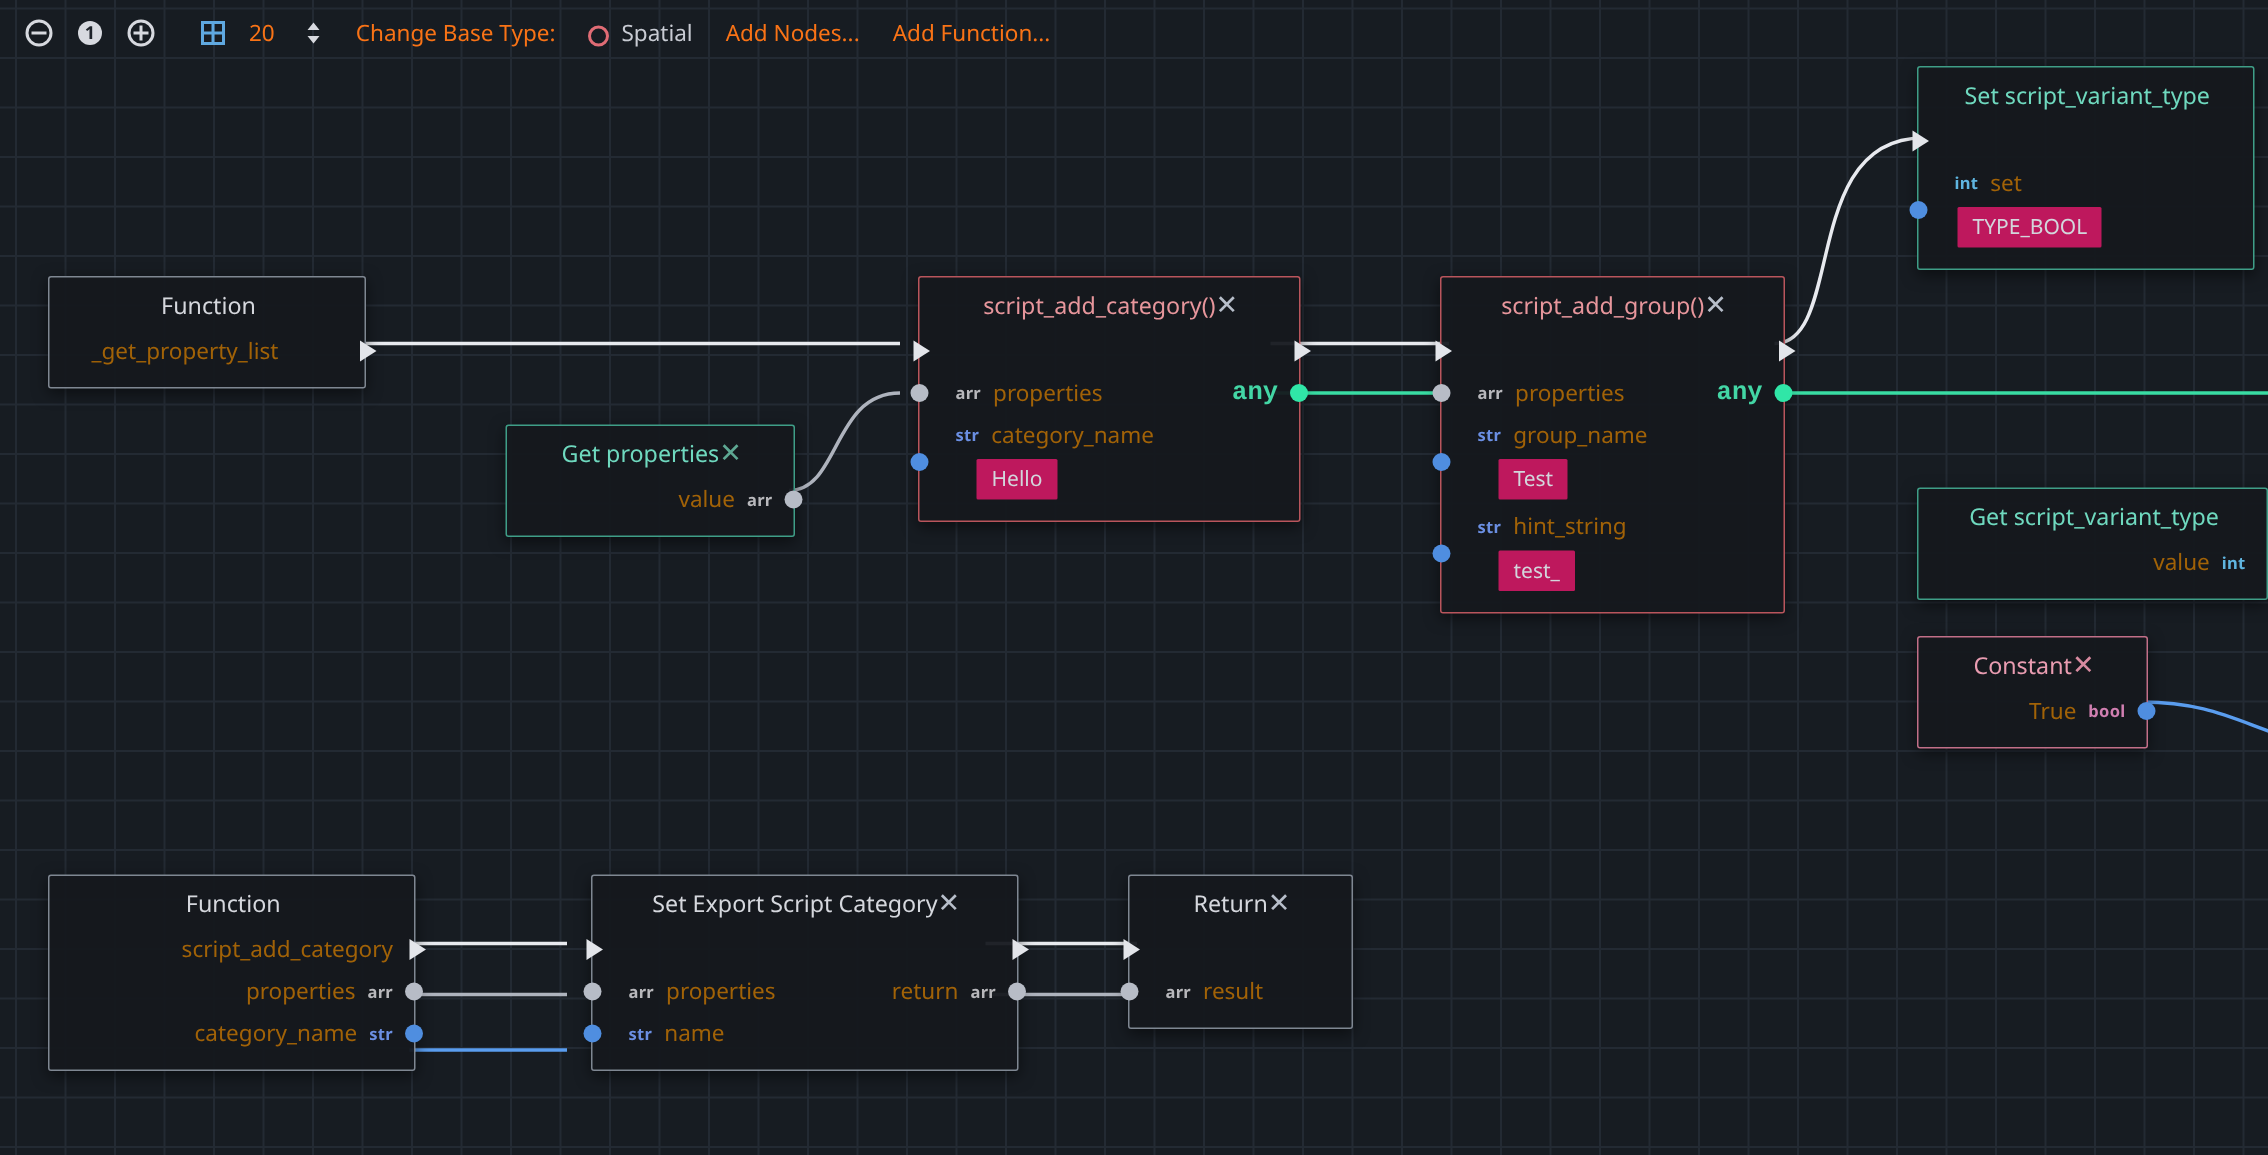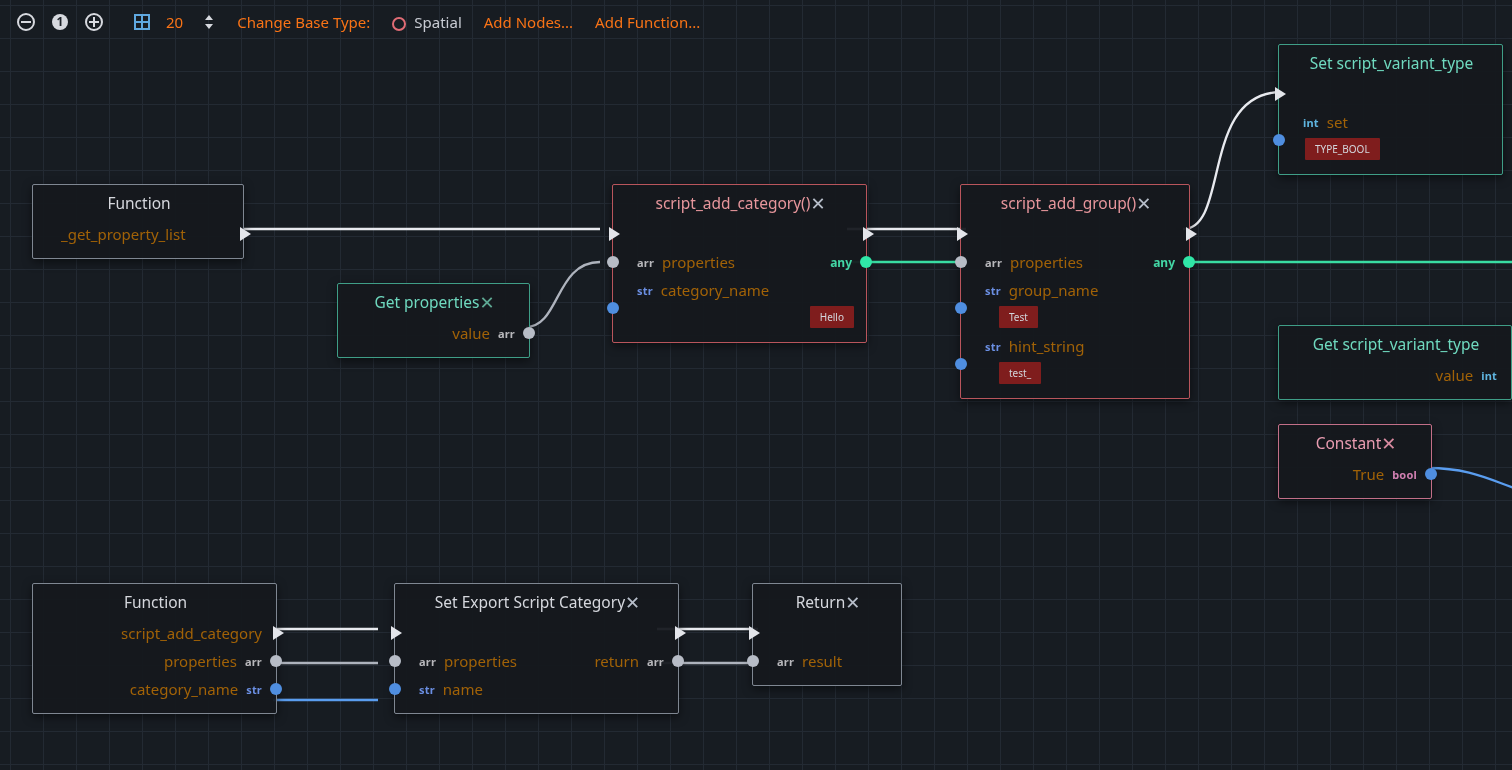--- a/index.html
+++ b/index.html
@@ -83,27 +83,27 @@
   .row.left-only { justify-content: flex-start; }
   .row.right-only { justify-content: flex-end; }
   .row-left, .row-right { display:flex; align-items:center; gap:8px; }
   .row-left { padding-left: 2px;}
   .row-right { padding-right: 2px;}
   .typetag { font-size: 11px; font-weight:700; letter-spacing:0.2px; }
   .t-arr { color:#b8b8bc; }
   .t-str { color:#6b8fe3; }
   .t-int { color:#5fb5e0;text-align:center; }
   .t-bool{ color:#d07fb1; }
-  .t-any { color:#43d6a5; font-size:12px; font-weight:700;}
+  .t-any { color:#43d6a5; font-size:17px; font-weight:700;font-family:Liberation Mono, monospace;}
   .lbl { color:#a16207; }
   .value-box {
-    background:#7f1d1d; color:#d3d6dc;
+    background:#be185d; color:#d3d6dc;
     padding: 4px 10px; margin: 2px 0 0 26px;
     display:inline-block; border-radius:1px;
-    font-size:10px;
+    font-size:14px;
   }
   .value-box.tight { margin-left: 14px; }
 
   
   .port {
     width: 12px; height: 12px; border-radius: 50%;
     background:#b7bcc6; display:inline-block;
     flex-shrink:0;
   }
   .port.green { background:#30e6a7; }
@@ -253,21 +253,21 @@
         </div>
         <span class="port green port-edge-r"></span>
       </div>
       <div class="row left-only">
         <span class="port blue port-edge-l" style="top:calc(50% + 18px);"></span>
         <div class="row-left" style="padding-left:12px;">
           <span class="typetag t-str">str</span>
           <span class="lbl">category_name</span>
         </div>
       </div>
-      <div class="row left-only" style="padding-top:0;justify-content:flex-end;">
+      <div class="row left-only" style="padding-top:0;">
         <span class="value-box">Hello</span>
       </div>
     </div>
   </div>
 
   <div class="node red" style="left:960px; top:184px; width:230px;">
     <div class="node-header">
       <span class="node-title">script_add_group()</span>
       <span class="close-x">✕</span>
     </div>

